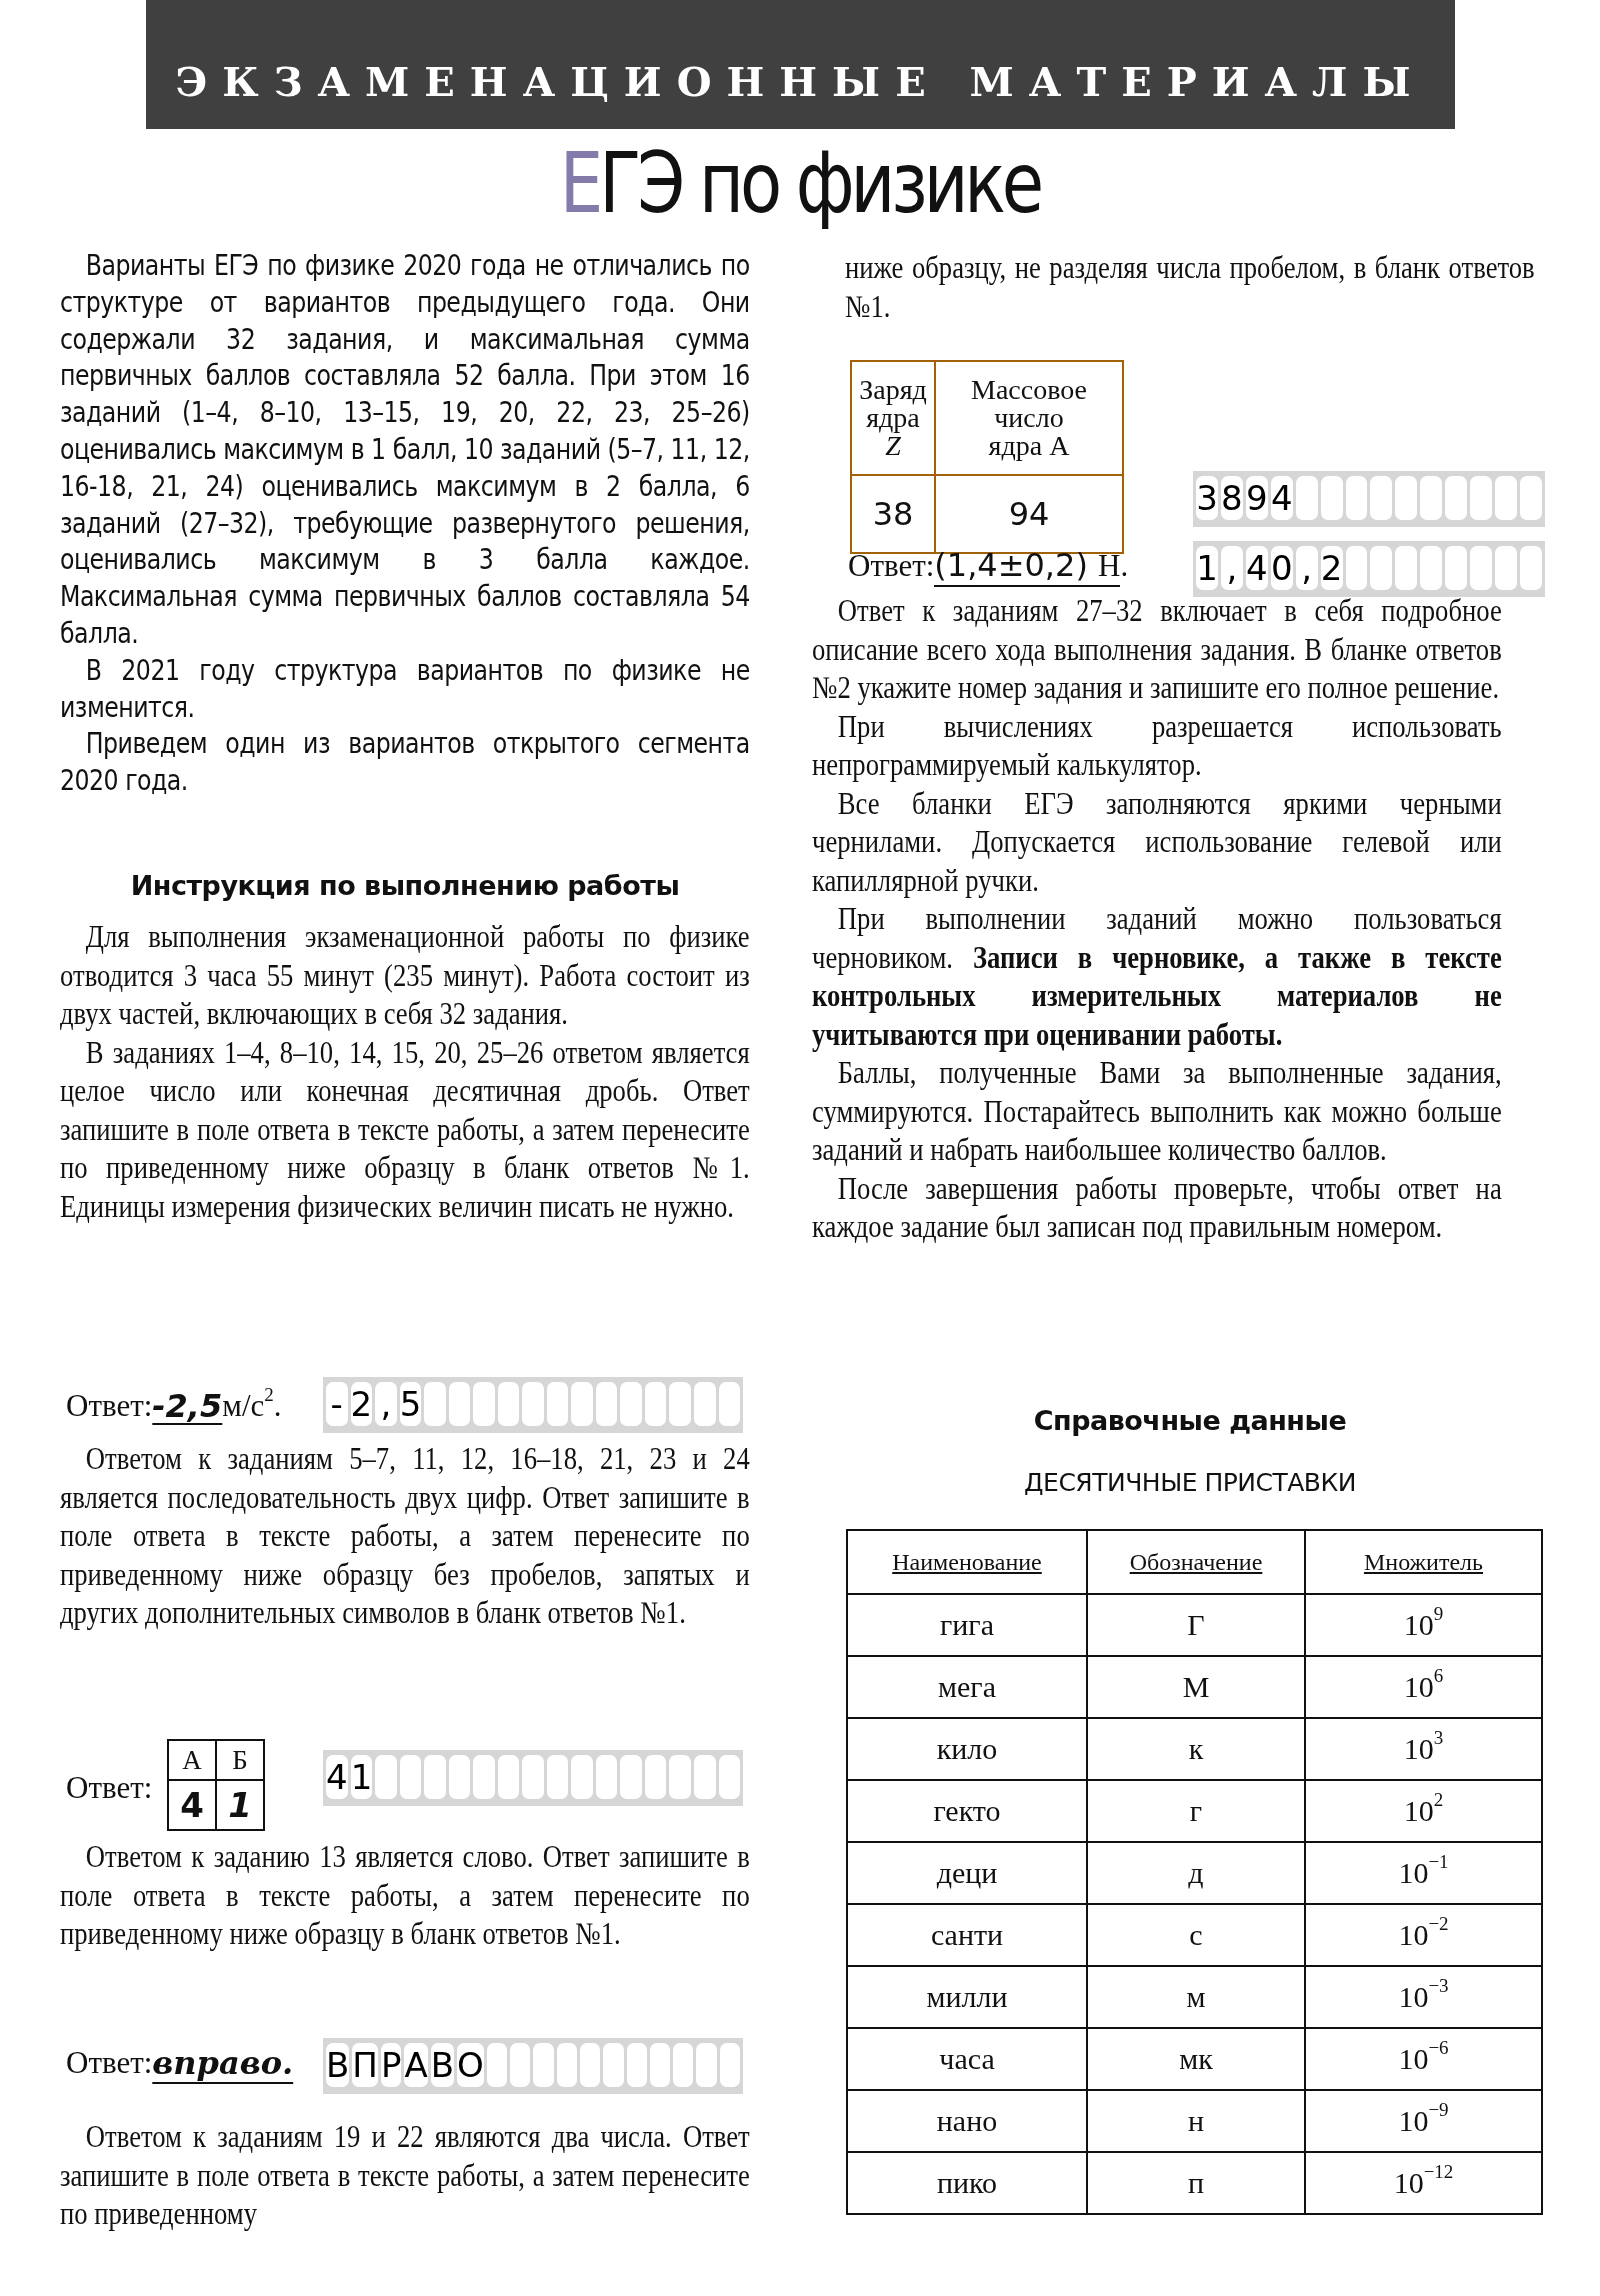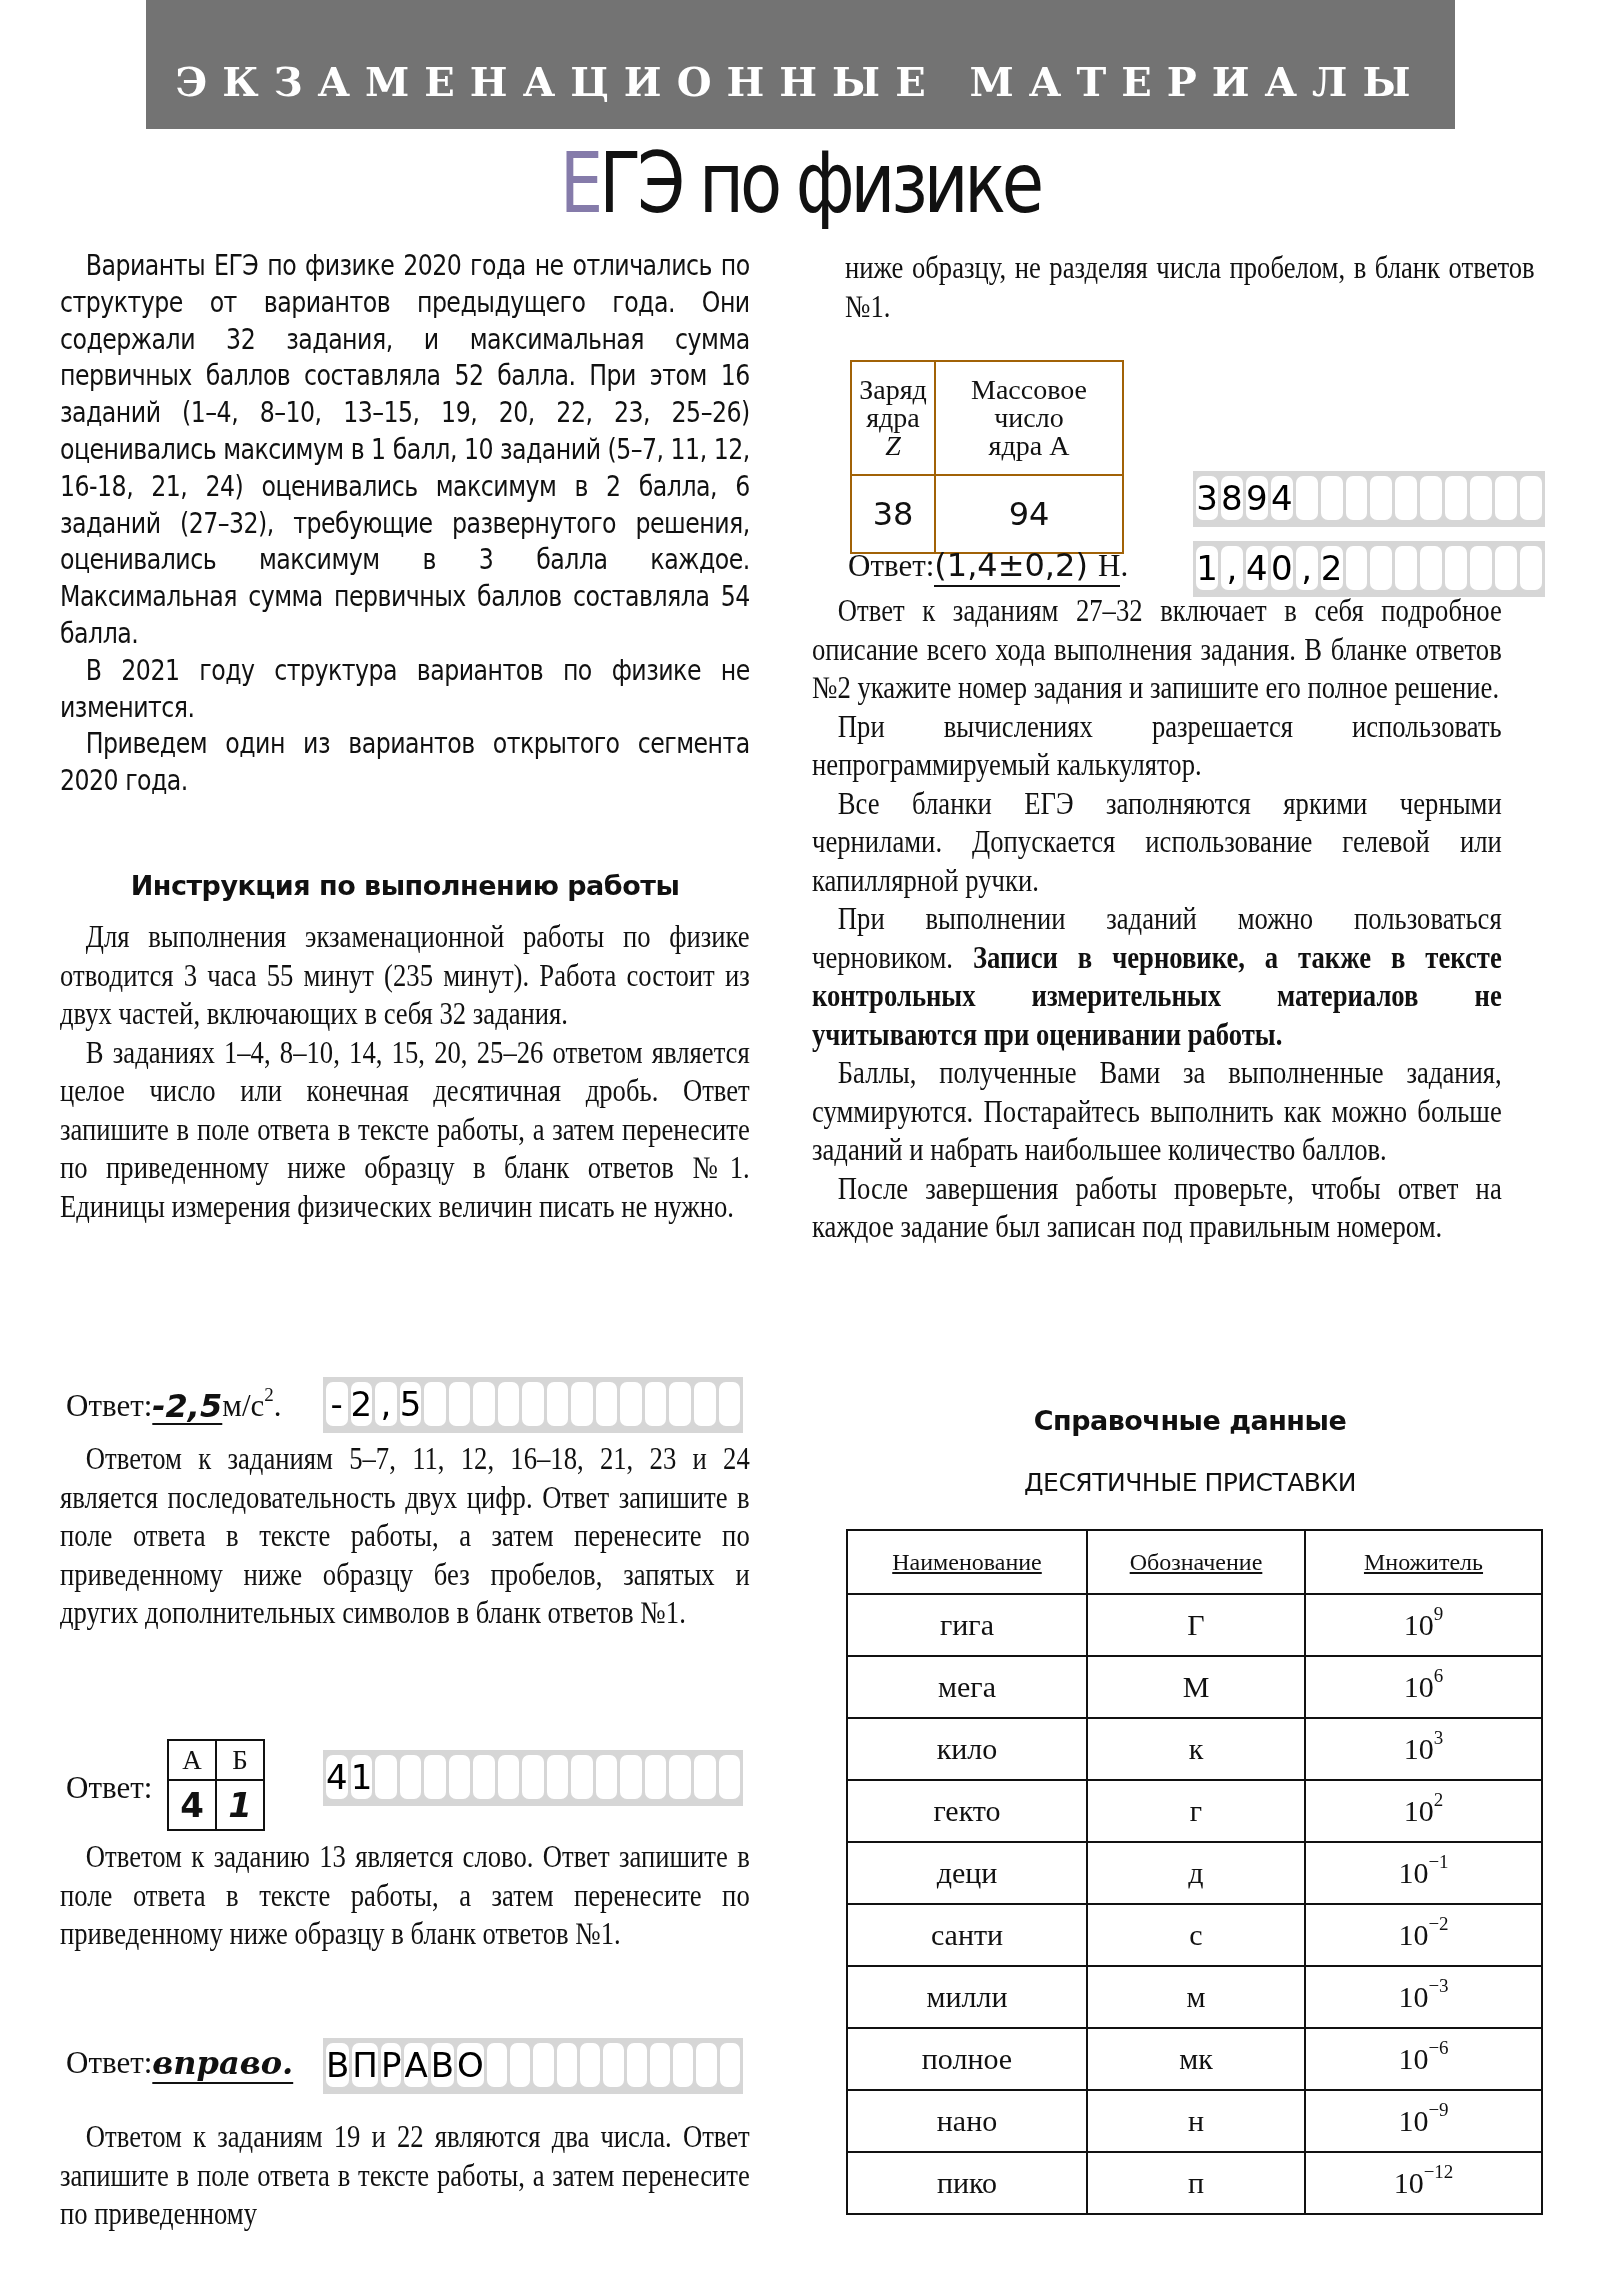--- a/index.html
+++ b/index.html
@@ -1,17 +1,17 @@
 <!DOCTYPE html>
 <html><head>
 <meta charset="utf-8">
 <style>
   html, body { margin: 0; padding: 0; background: #ffffff; }
   body { width: 1600px; height: 2296px; position: relative; overflow: hidden; color: #111; }
-  .banner { position: absolute; left: 146px; top: 0; width: 1309px; height: 129px; background: #737373; }
+  .banner { position: absolute; left: 146px; top: 0; width: 1309px; height: 129px; background: #404040; }
   .banner-text { position: absolute; left: 0; right: 0; top: 58px; text-align: center; color: #fff;
     font-family: "DejaVu Serif", serif; font-weight: bold; font-size: 40px; letter-spacing: 15px; line-height: 48px; }
   .title { position: absolute; left: 0; width: 1600px; top: 128px; text-align: center;
     font-family: "DejaVu Sans", sans-serif; font-size: 84px; line-height: 110px; letter-spacing: -5px; transform: scaleX(0.82); transform-origin: 800px 0; }
   .title .accent { color: #857baa; }
 
   .col { position: absolute; }
   .sans { font-family: "DejaVu Sans", sans-serif; font-size: 27.5px; line-height: 36.8px; letter-spacing: -0.6px; }
   .serif { font-family: "Liberation Serif", serif; font-size: 31px; line-height: 38.5px; }
   p { margin: 0; text-align: justify; text-indent: 30px; }
@@ -287,21 +287,21 @@
     <td>санти</td>
     <td>с</td>
     <td><span>10</span><sup>−2</sup></td>
   </tr>
   <tr>
     <td>милли</td>
     <td>м</td>
     <td><span>10</span><sup>−3</sup></td>
   </tr>
   <tr>
-    <td>полное</td>
+    <td>часа</td>
     <td>мк</td>
     <td><span>10</span><sup>−6</sup></td>
   </tr>
   <tr>
     <td>нано</td>
     <td>н</td>
     <td><span>10</span><sup>−9</sup></td>
   </tr>
   <tr>
     <td>пико</td>

